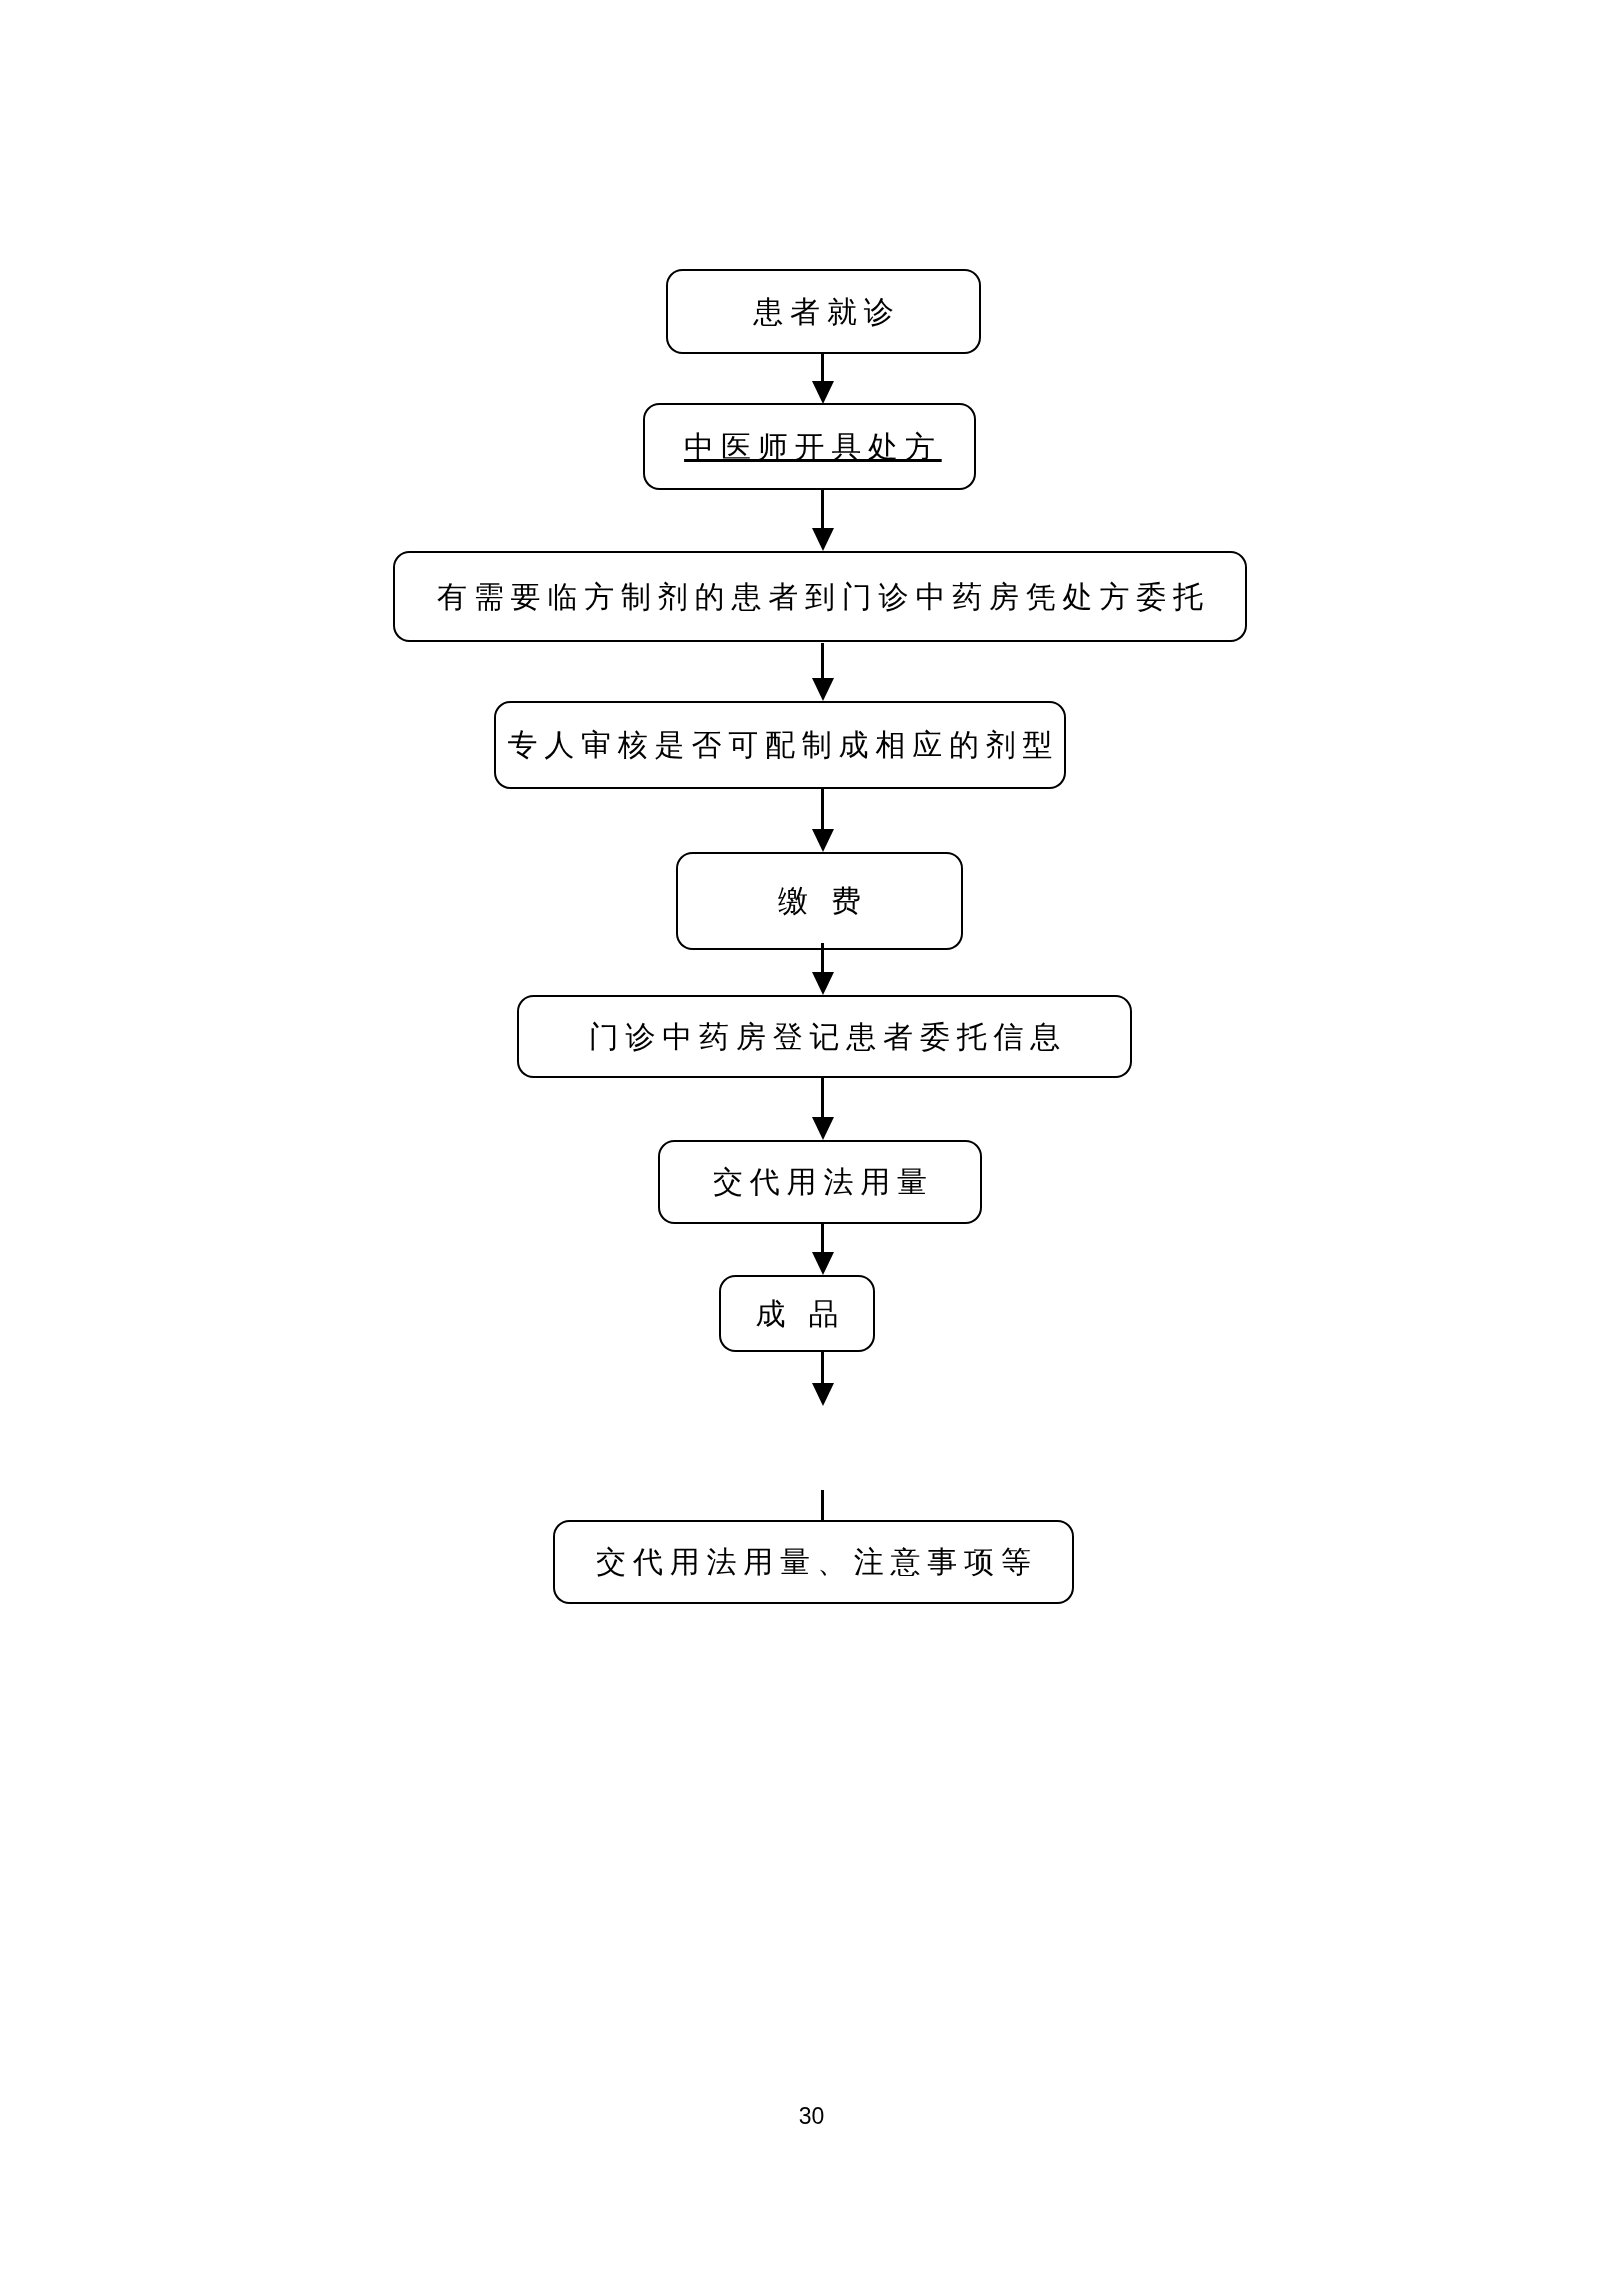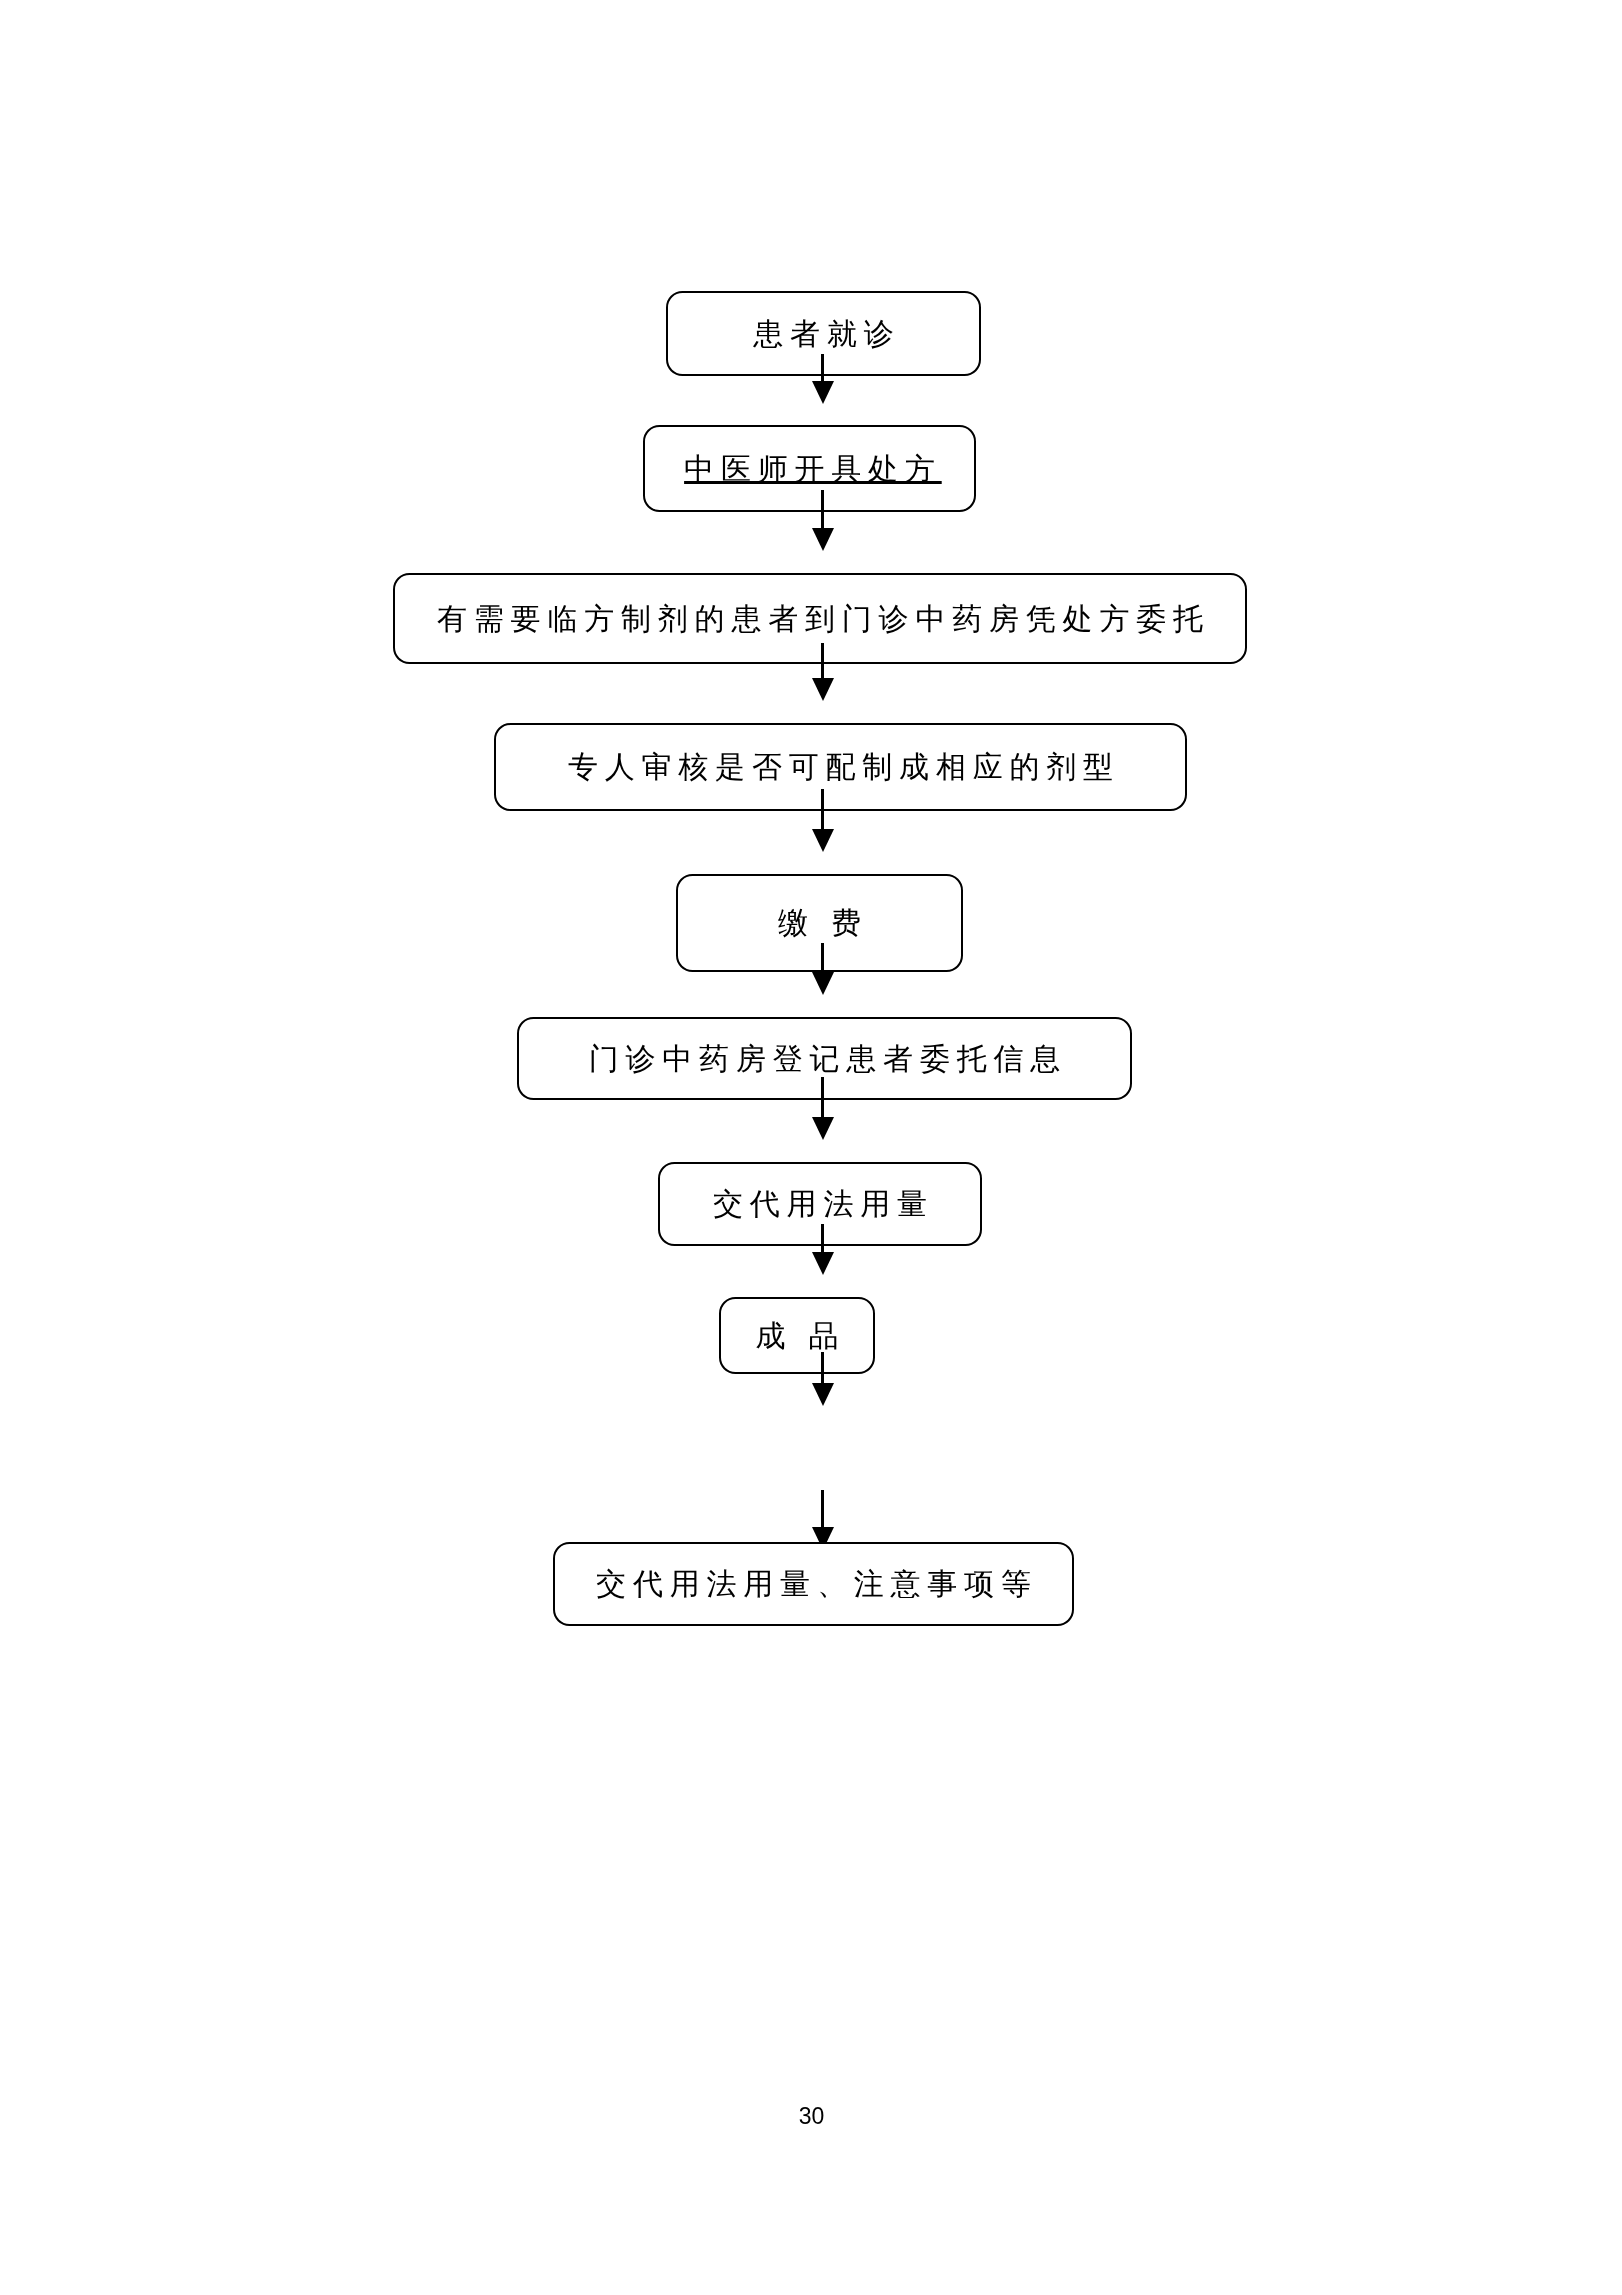--- a/index.html
+++ b/index.html
@@ -24,26 +24,25 @@
     border-radius: 16.4px;
     background: #ffffff;
     display: flex;
     align-items: center;
     justify-content: center;
     font-size: 30px;
     letter-spacing: 6.8px;
     padding-left: 6.8px; 
     white-space: nowrap;
     line-height: 1;
-    margin-top: 22px;
   }
   .n1  { left:  666px; top:  269px; width:  315px; height: 85px; }
   .n2  { left:  643px; top:  403px; width:  333px; height: 87px; text-decoration: underline; }
   .n3  { left:  393px; top:  551px; width: 854px; height: 91px; }
-  .n4  { left:  494px; top: 701px; width:  693px; height: 88px; }
+  .n4  { left:  494px; top: 701px; width:  572px; height: 88px; }
   .n5  { left:  676px; top: 852px; width:  287px; height: 98px; }
   .n6  { left:  517px; top: 995px; width:  615px; height: 83px; }
   .n7  { left:  658px; top: 1140px; width:  324px; height: 84px; }
   .n8  { left: 719px; top: 1275px; width:  156px; height: 77px; }
   .n9  { left:  646px; top: 1407px; width:  348px; height: 83px; }
   .n10 { left:  553px; top: 1520px; width:  521px; height: 84px; }
 
   
   .arrow {
     position: absolute;

